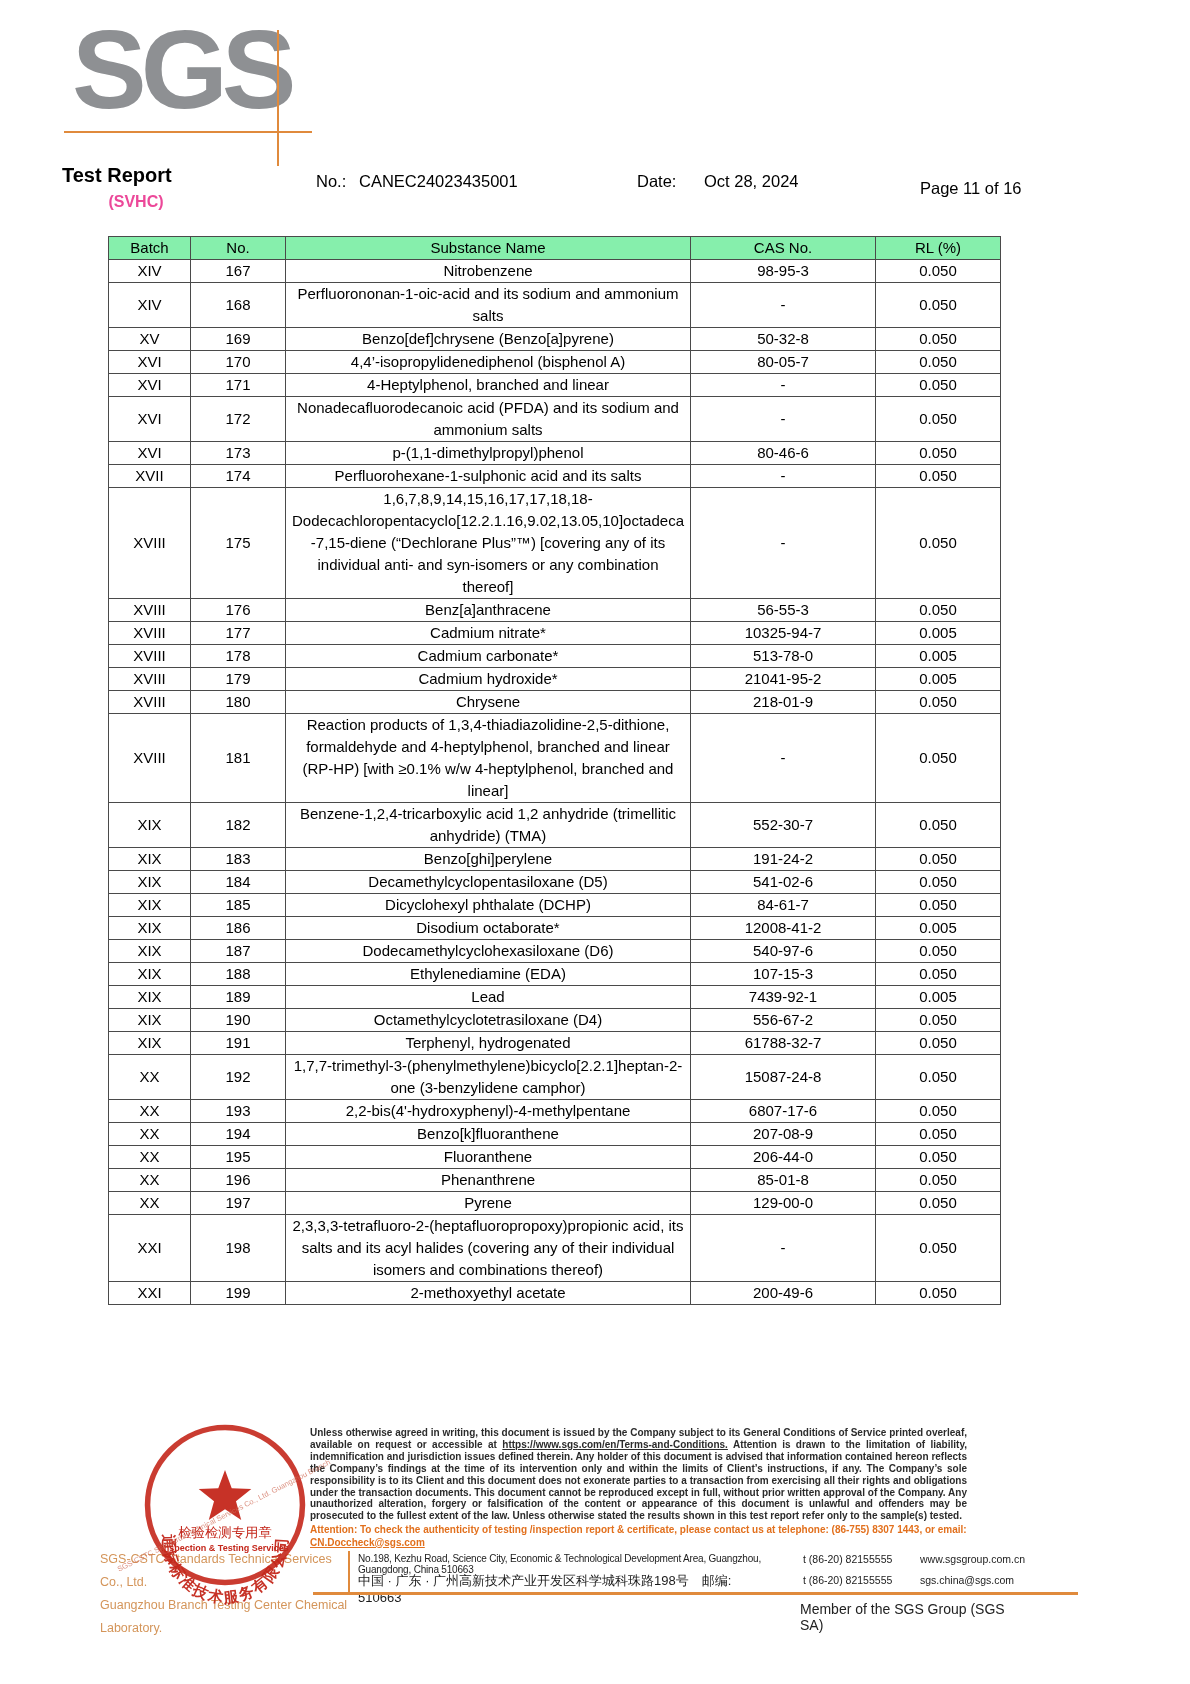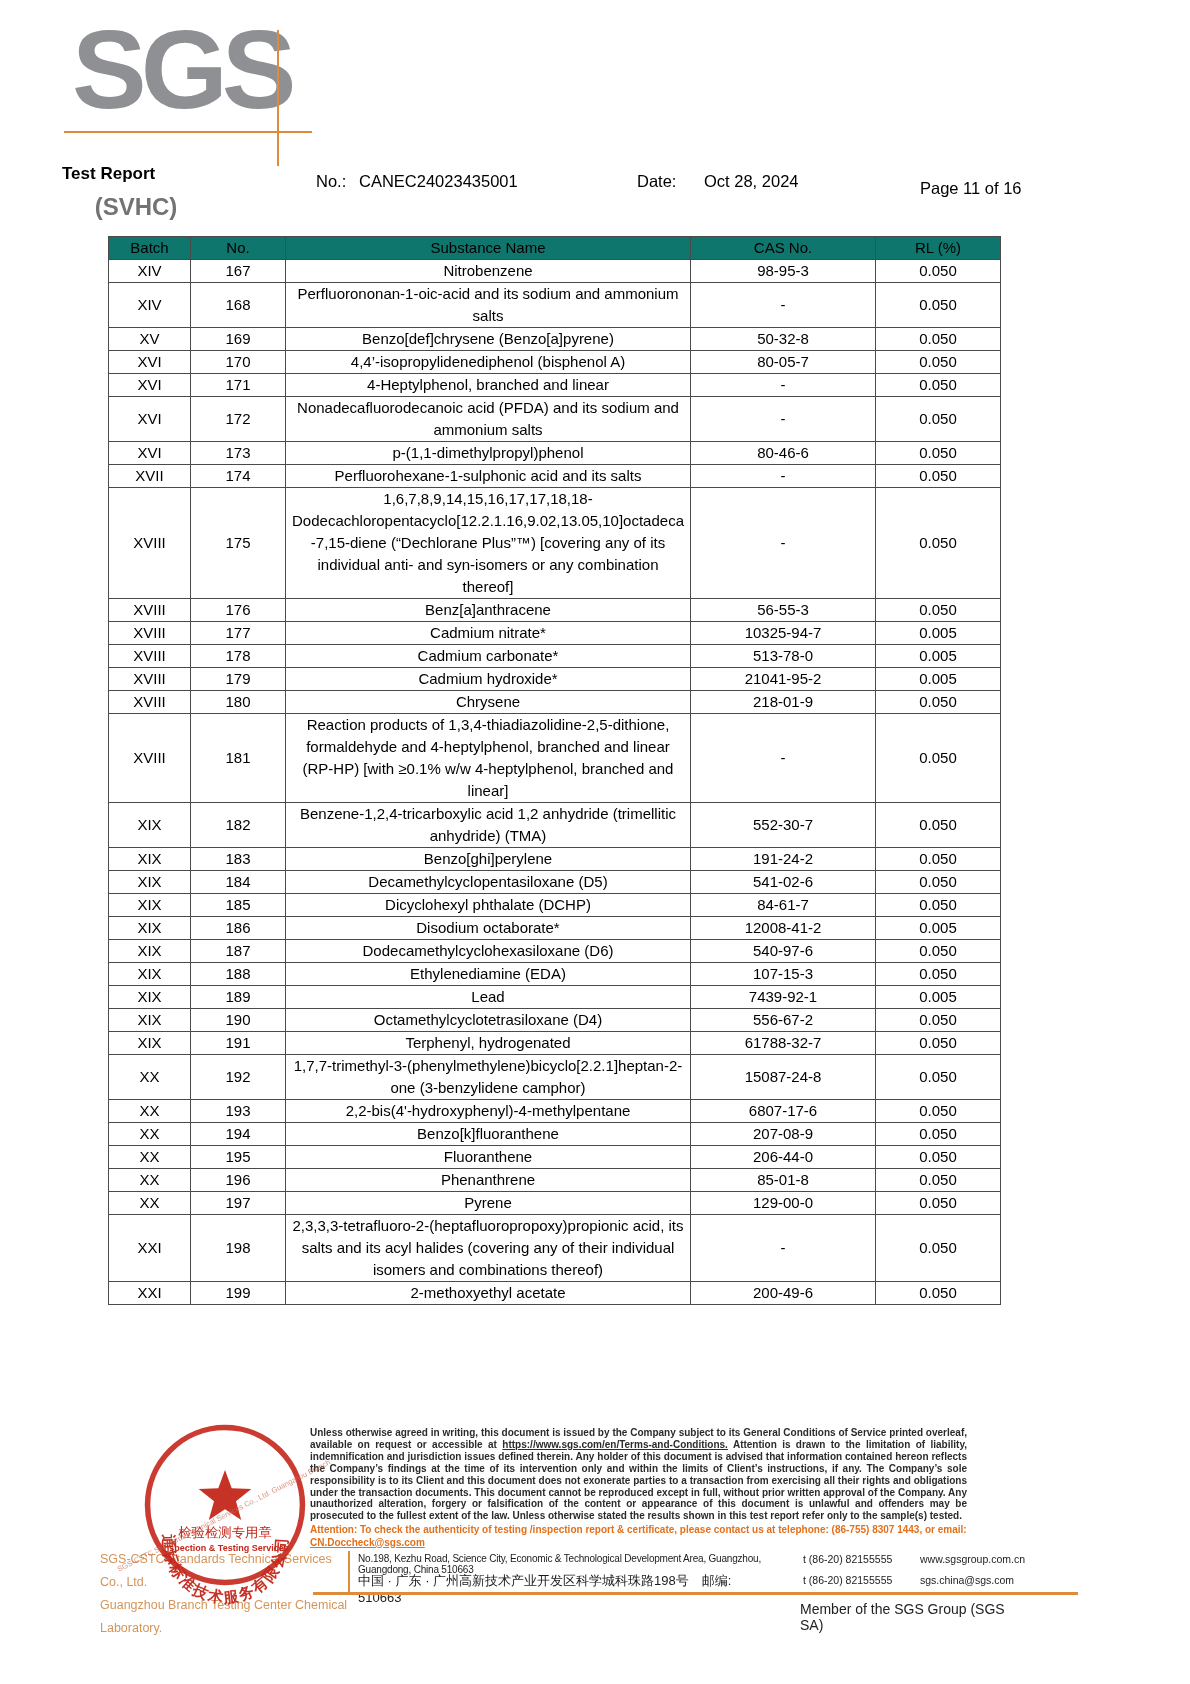--- a/index.html
+++ b/index.html
@@ -5,36 +5,36 @@
   * { margin:0; padding:0; box-sizing:border-box; }
   body { background:#ffffff; font-family:"Liberation Sans", sans-serif; }
   .page { position:relative; width:1190px; height:1684px; background:#ffffff; overflow:hidden;padding-left:20px; }
 
   
   .logo-text { position:absolute; left:72px; top:14px; font-size:112px; line-height:112px;
                font-weight:bold; color:#8e9093; letter-spacing:-6px; }
   .logo-vline { position:absolute; left:277px; top:30px; width:2px; height:136px; background:#e08a3c; }
   .logo-hline { position:absolute; left:64px; top:131px; width:248px; height:2px; background:#e08a3c; }
 
-  .report-title { position:absolute; left:62px; top:164px; font-size:17px; font-weight:bold; color:#000;text-align:center; }
+  .report-title { position:absolute; left:62px; top:164px; font-size:20px; font-weight:bold; color:#000;text-align:center; }
   .report-subtitle { position:absolute; left:60px; top:193px; width:152px; text-align:center;
-                     font-size:24px; font-weight:bold; color:#737373; }
+                     font-size:16px; font-weight:bold; color:#ec4899; }
 
   .head-info { position:absolute; top:172px; font-size:16.5px; color:#000; }
   .hi-label { font-weight:normal; }
   .no-label { left:316px; } .no-value { left:359px; }
   .date-label { left:637px; } .date-value { left:704px; }
   .page-label { left:920px;margin-top:7px; }
 
   
   .table-wrap { position:absolute; left:108px; top:236px; width:892px; }
   table { border-collapse:collapse; width:100%; table-layout:fixed; }
   th, td { border:1px solid #4a4a4a; font-size:15px; line-height:22px; padding:0 4px;
            text-align:center; color:#000; word-wrap:break-word; }
-  th { background:#0f766e; font-weight:normal;margin-top:40px; }
+  th { background:#86efac; font-weight:normal;margin-top:40px; }
   col.c-batch{width:82px;} col.c-no{width:95px;} col.c-sub{width:405px;}
   col.c-cas{width:185px;} col.c-rl{width:125px;}
 
   
   .disclaimer { position:absolute; left:310px; top:1427px; width:657px; font-size:10px;
                 font-weight:bold; line-height:11.9px; text-align:justify; color:#2b2b2b; }
   .disclaimer .u-link { text-decoration:underline; }
   .attention { position:absolute; left:310px; top:1524px; width:657px; font-size:10px;
                font-weight:bold; line-height:12.5px; color:#e2701d; }
   .attention .u-link { text-decoration:underline; }

